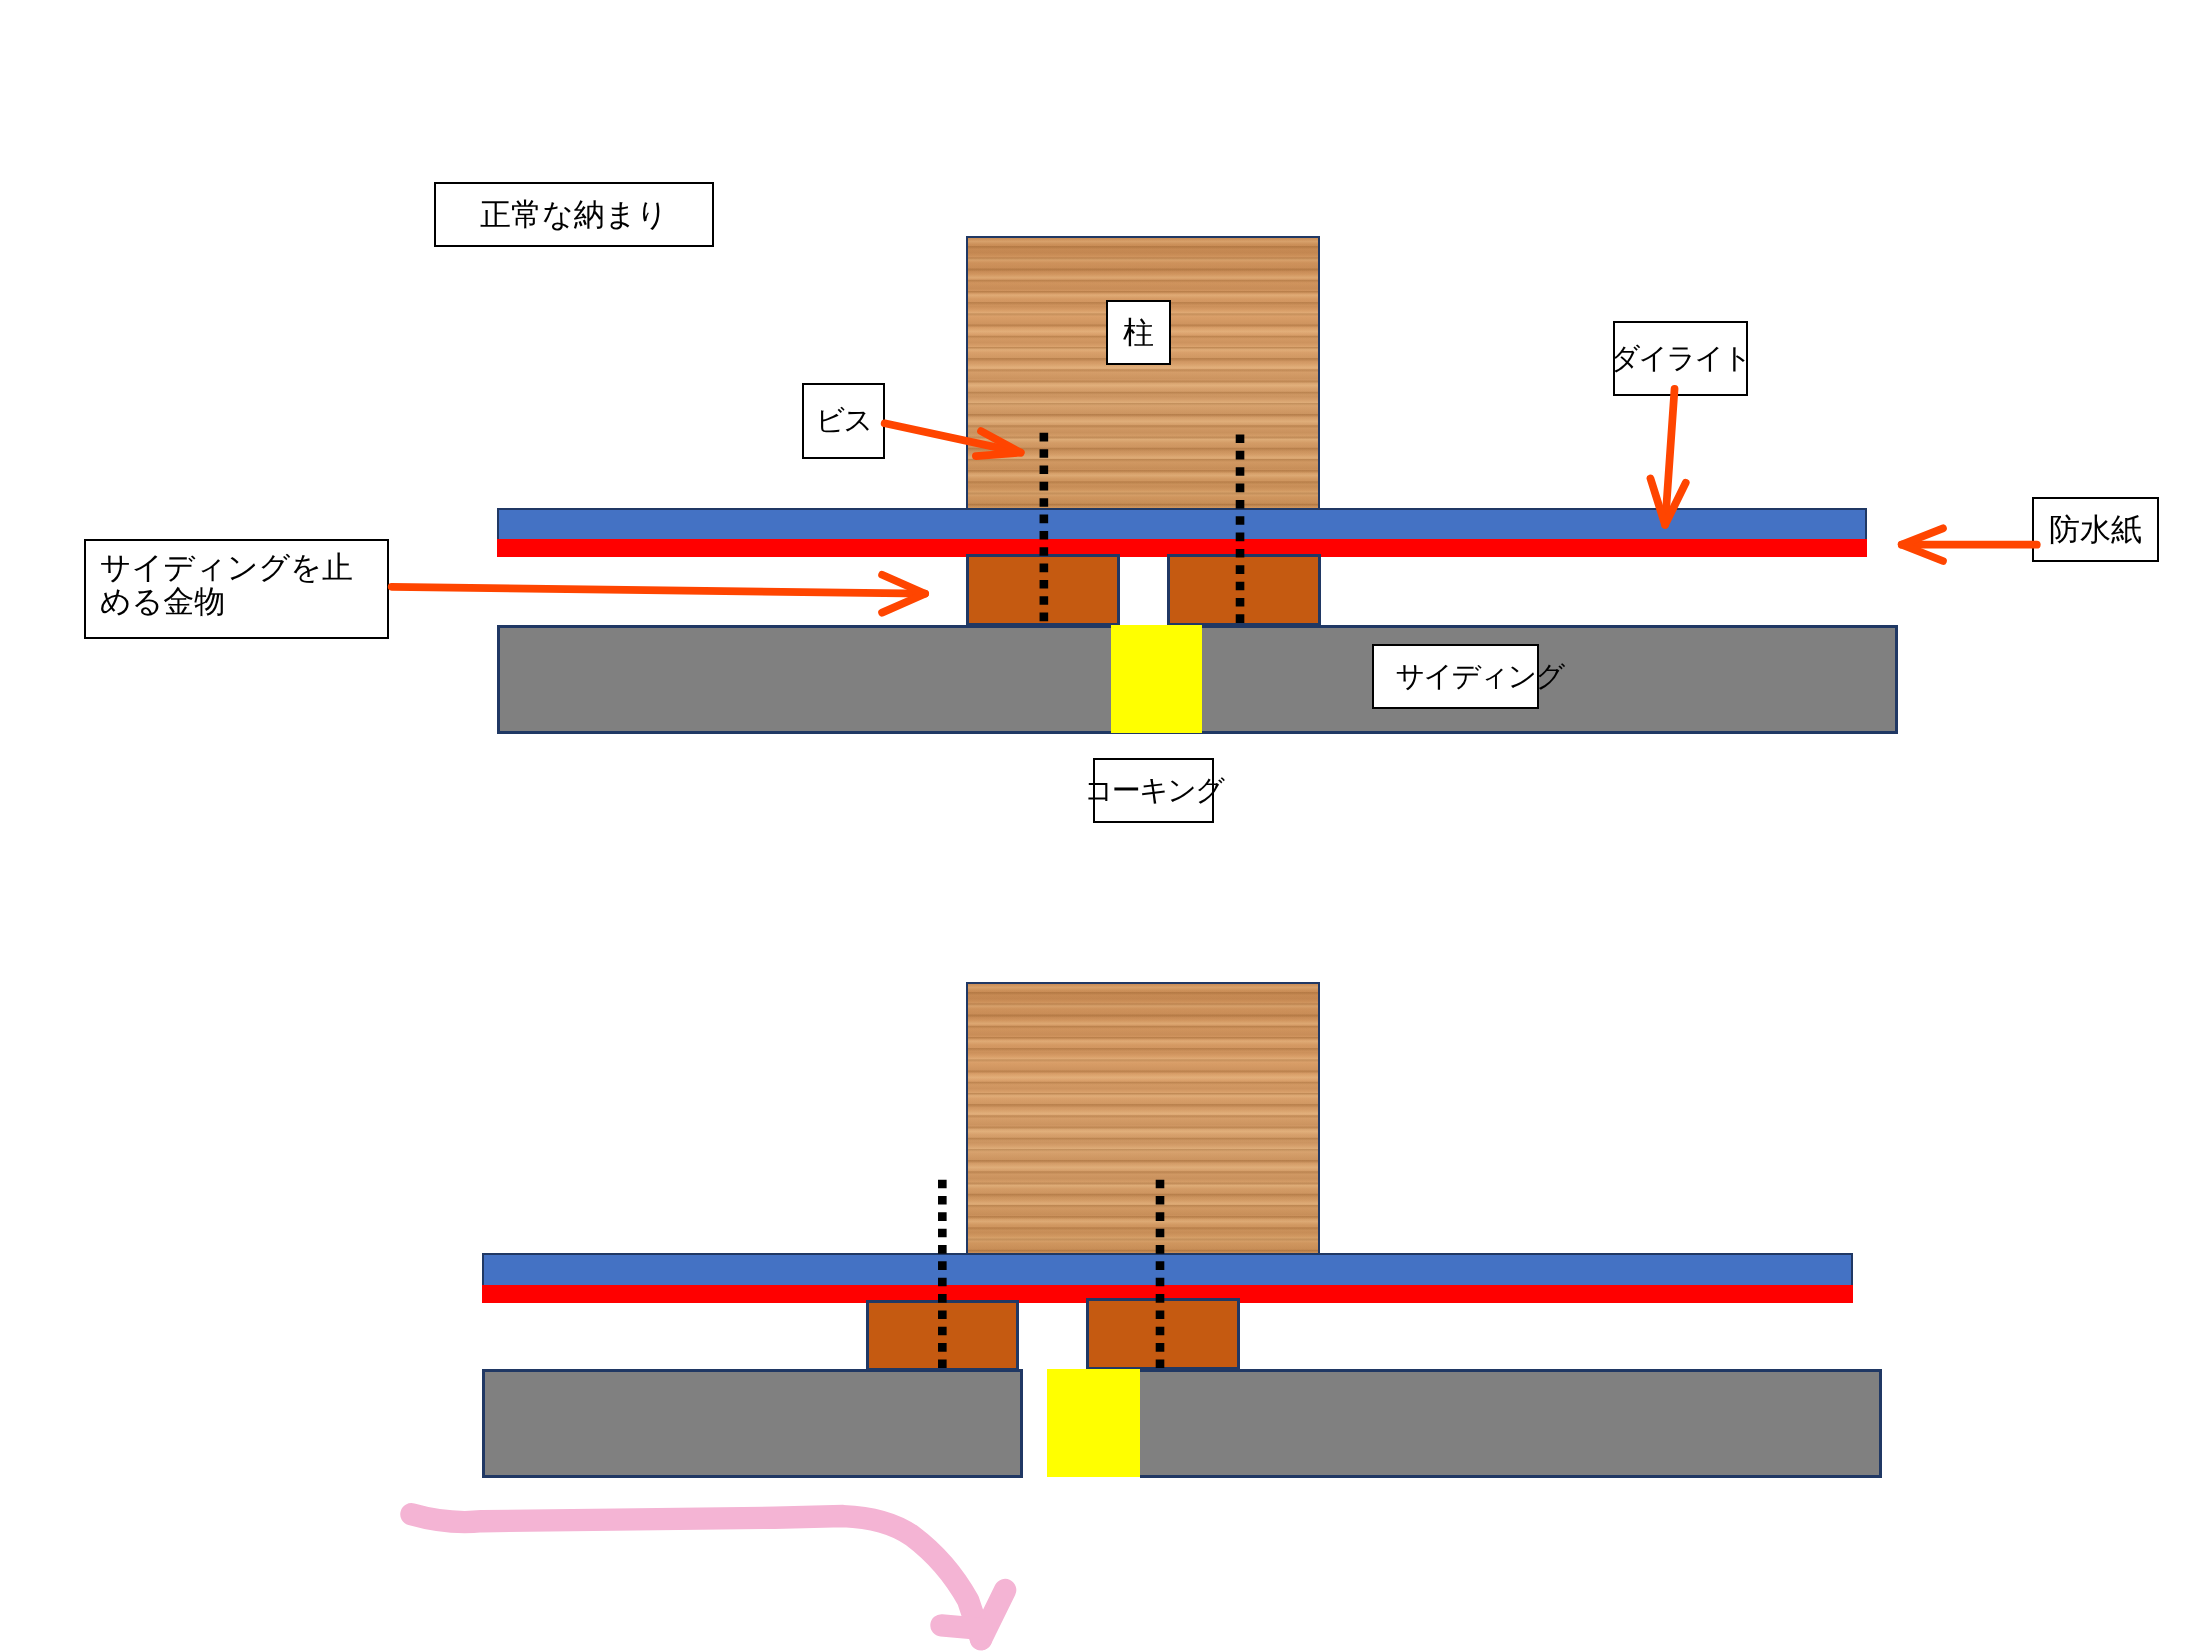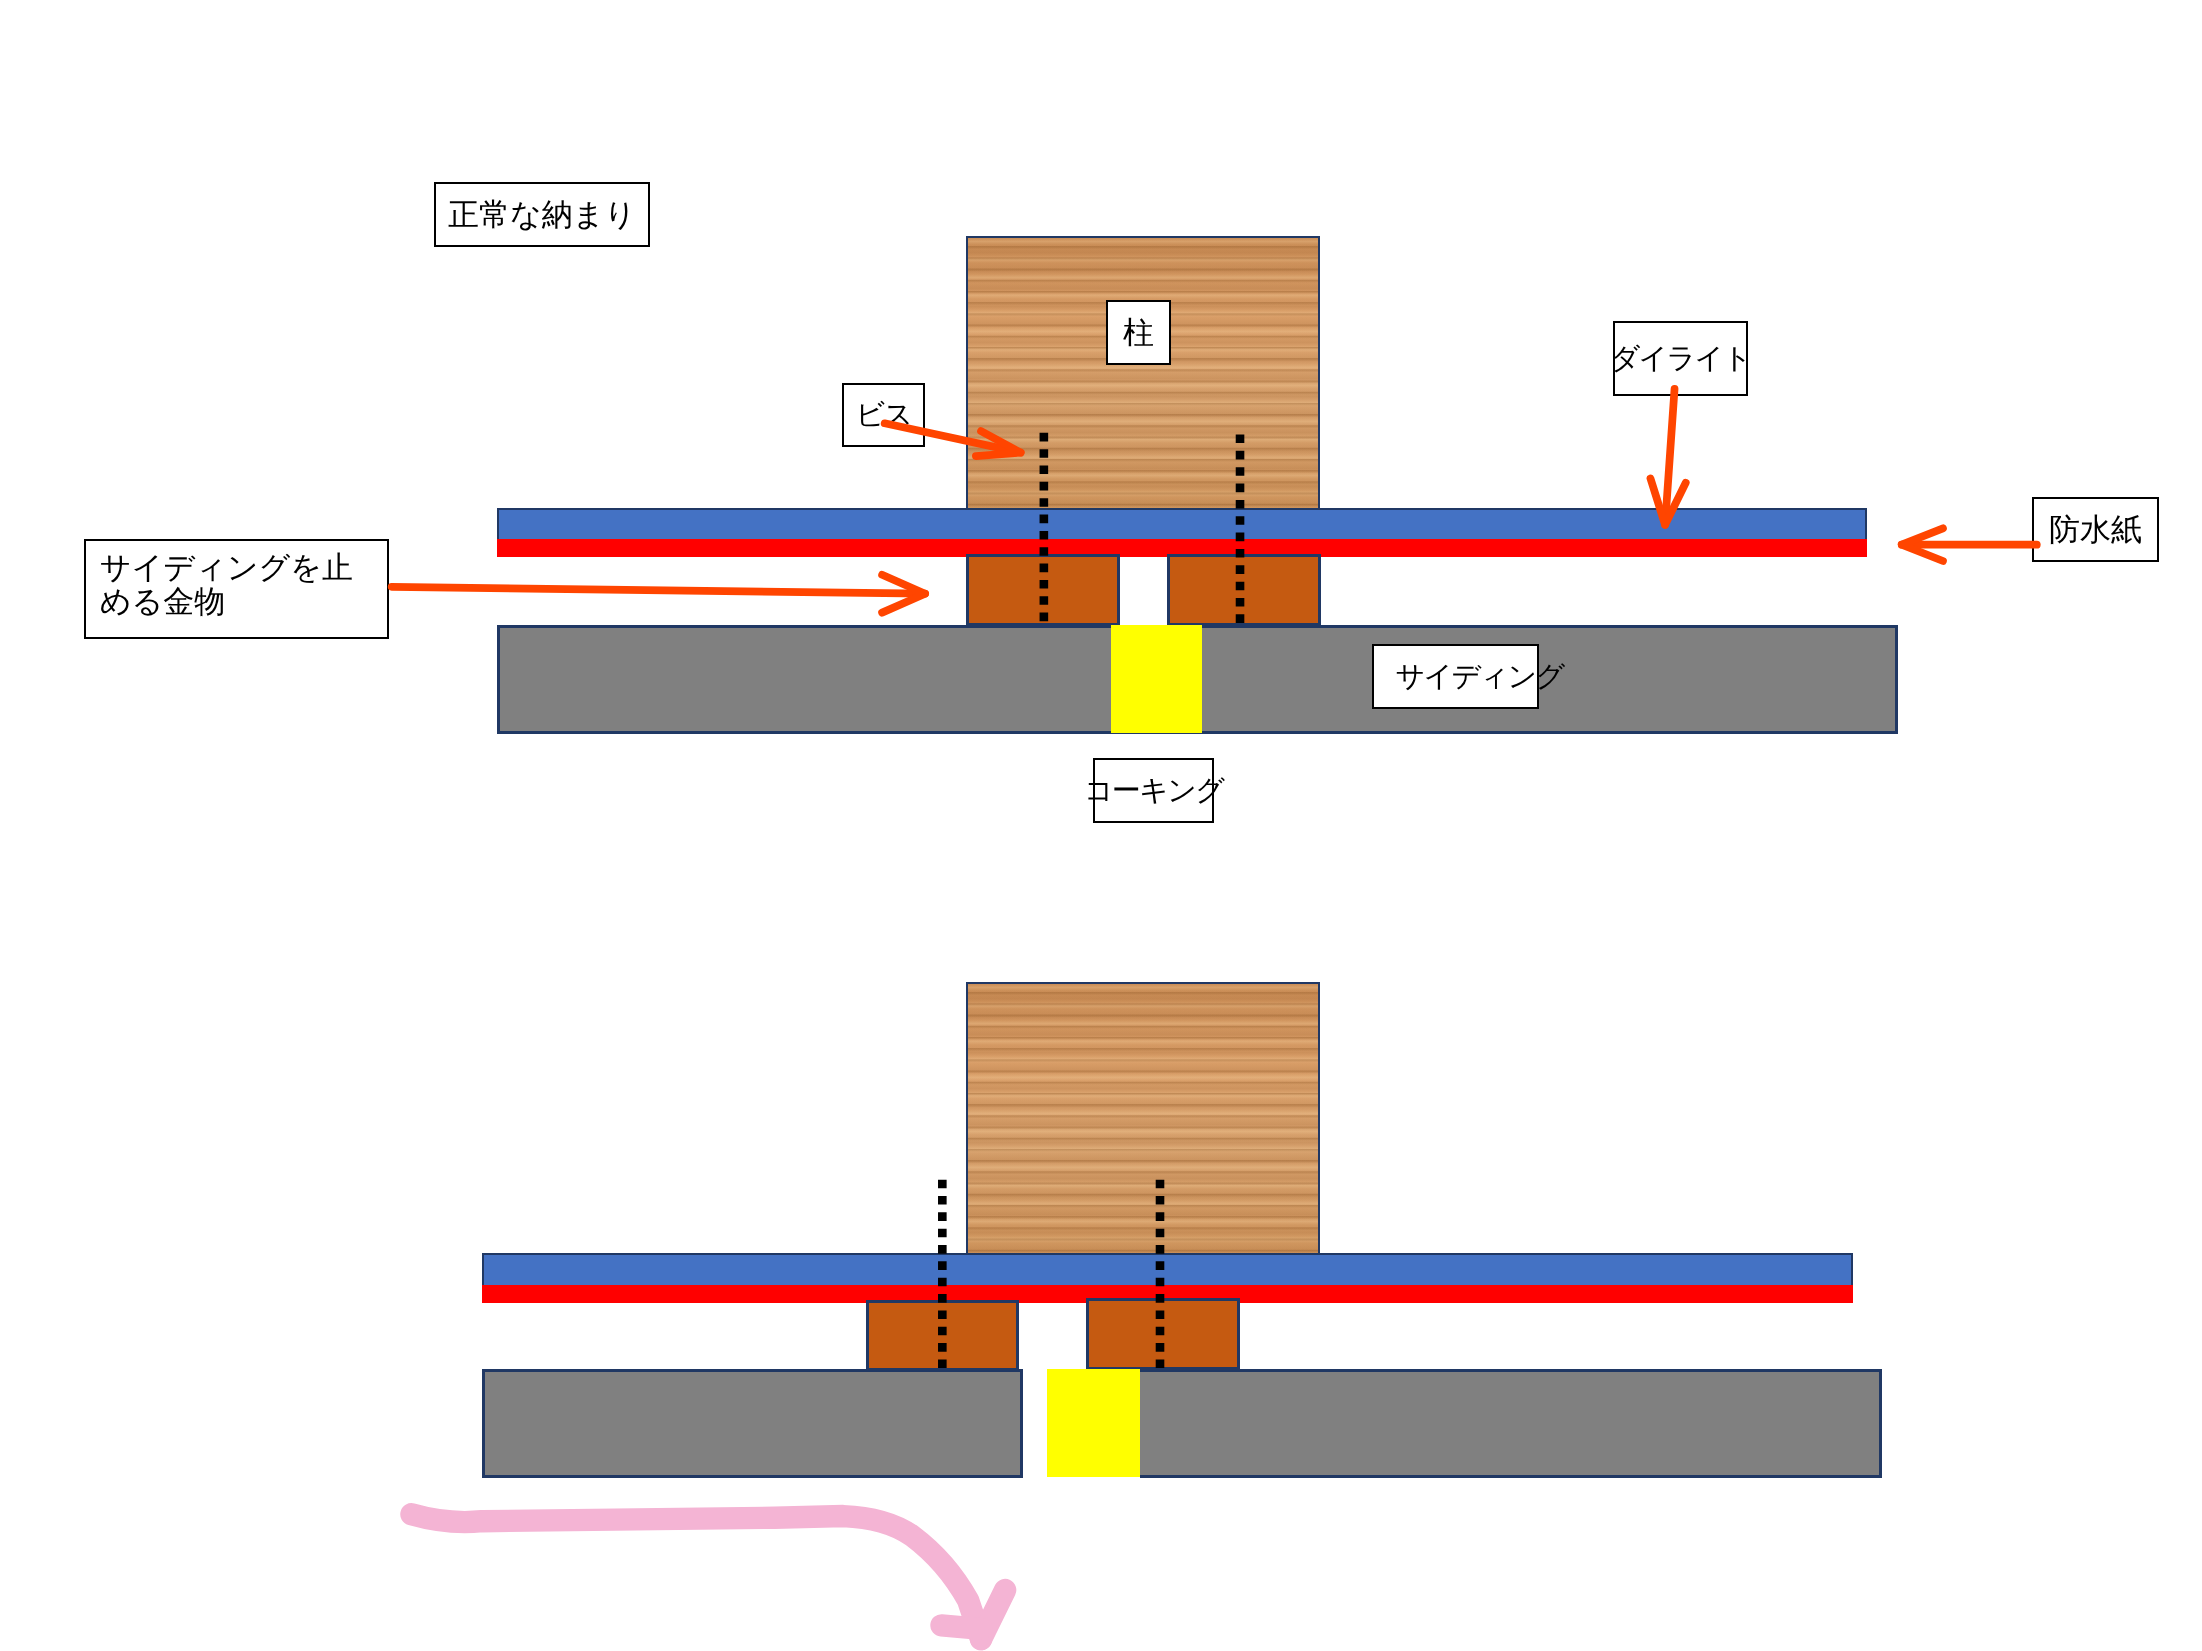--- a/index.html
+++ b/index.html
@@ -23,21 +23,21 @@
     font-family:"DejaVu Sans", sans-serif; font-size:31px; line-height:1.1;
     white-space:nowrap;
   }
   .label.narrow { font-family:"Liberation Sans", sans-serif; font-size:29px; letter-spacing:-1.7px;justify-content:center; }
   .label.multi { justify-content:flex-end; align-items:flex-start; padding:8.6px 13.8px; white-space:normal; font-size:31px; line-height:34px; }
   svg.overlay { position:absolute; left:0; top:0; width:2203px; height:1652px; pointer-events:none; }
 </style>
 </head>
 <body>
 
-<div class="abs label" style="left:434px;top:182px;width:216px;height:65px;">
+<div class="abs label" style="left:434px;top:182px;width:280px;height:65px;">
   <span>正常な納まり</span>
 </div>
 
 <div>
   <div class="abs wood" style="left:966px;top:236px;width:354px;height:275px;"></div>
   <div class="abs label" style="left:1106px;top:300px;width:65px;height:65px;">
     <span>柱</span>
   </div>
 
   <div class="abs blue" style="left:497px;top:508px;width:1370px;height:34px;"></div>
@@ -48,21 +48,21 @@
 
   <div class="abs siding" style="left:497px;top:625px;width:1401px;height:109px;"></div>
   <div class="abs caulk" style="left:1111px;top:625px;width:91px;height:108px;"></div>
 
   <div class="abs label narrow" style="left:1372px;top:644px;width:167px;height:65px;padding-left:48px;">
     <span>サイディング</span>
   </div>
   <div class="abs label narrow" style="left:1093px;top:758px;width:121px;height:65px;">
     <span>コーキング</span>
   </div>
-  <div class="abs label narrow" style="left:802px;top:383px;width:83px;height:64px;margin-left:40px;">
+  <div class="abs label narrow" style="left:802px;top:383px;width:83px;height:76px;">
     <span>ビス</span>
   </div>
   <div class="abs label narrow" style="left:1613px;top:321px;width:135px;height:75px;">
     <span>ダイライト</span>
   </div>
   <div class="abs label" style="left:2032px;top:497px;width:127px;height:65px;">
     <span>防水紙</span>
   </div>
   <div class="abs label multi" style="left:84px;top:539px;width:305px;height:100px;">
     <span>サイディングを止める金物</span>

